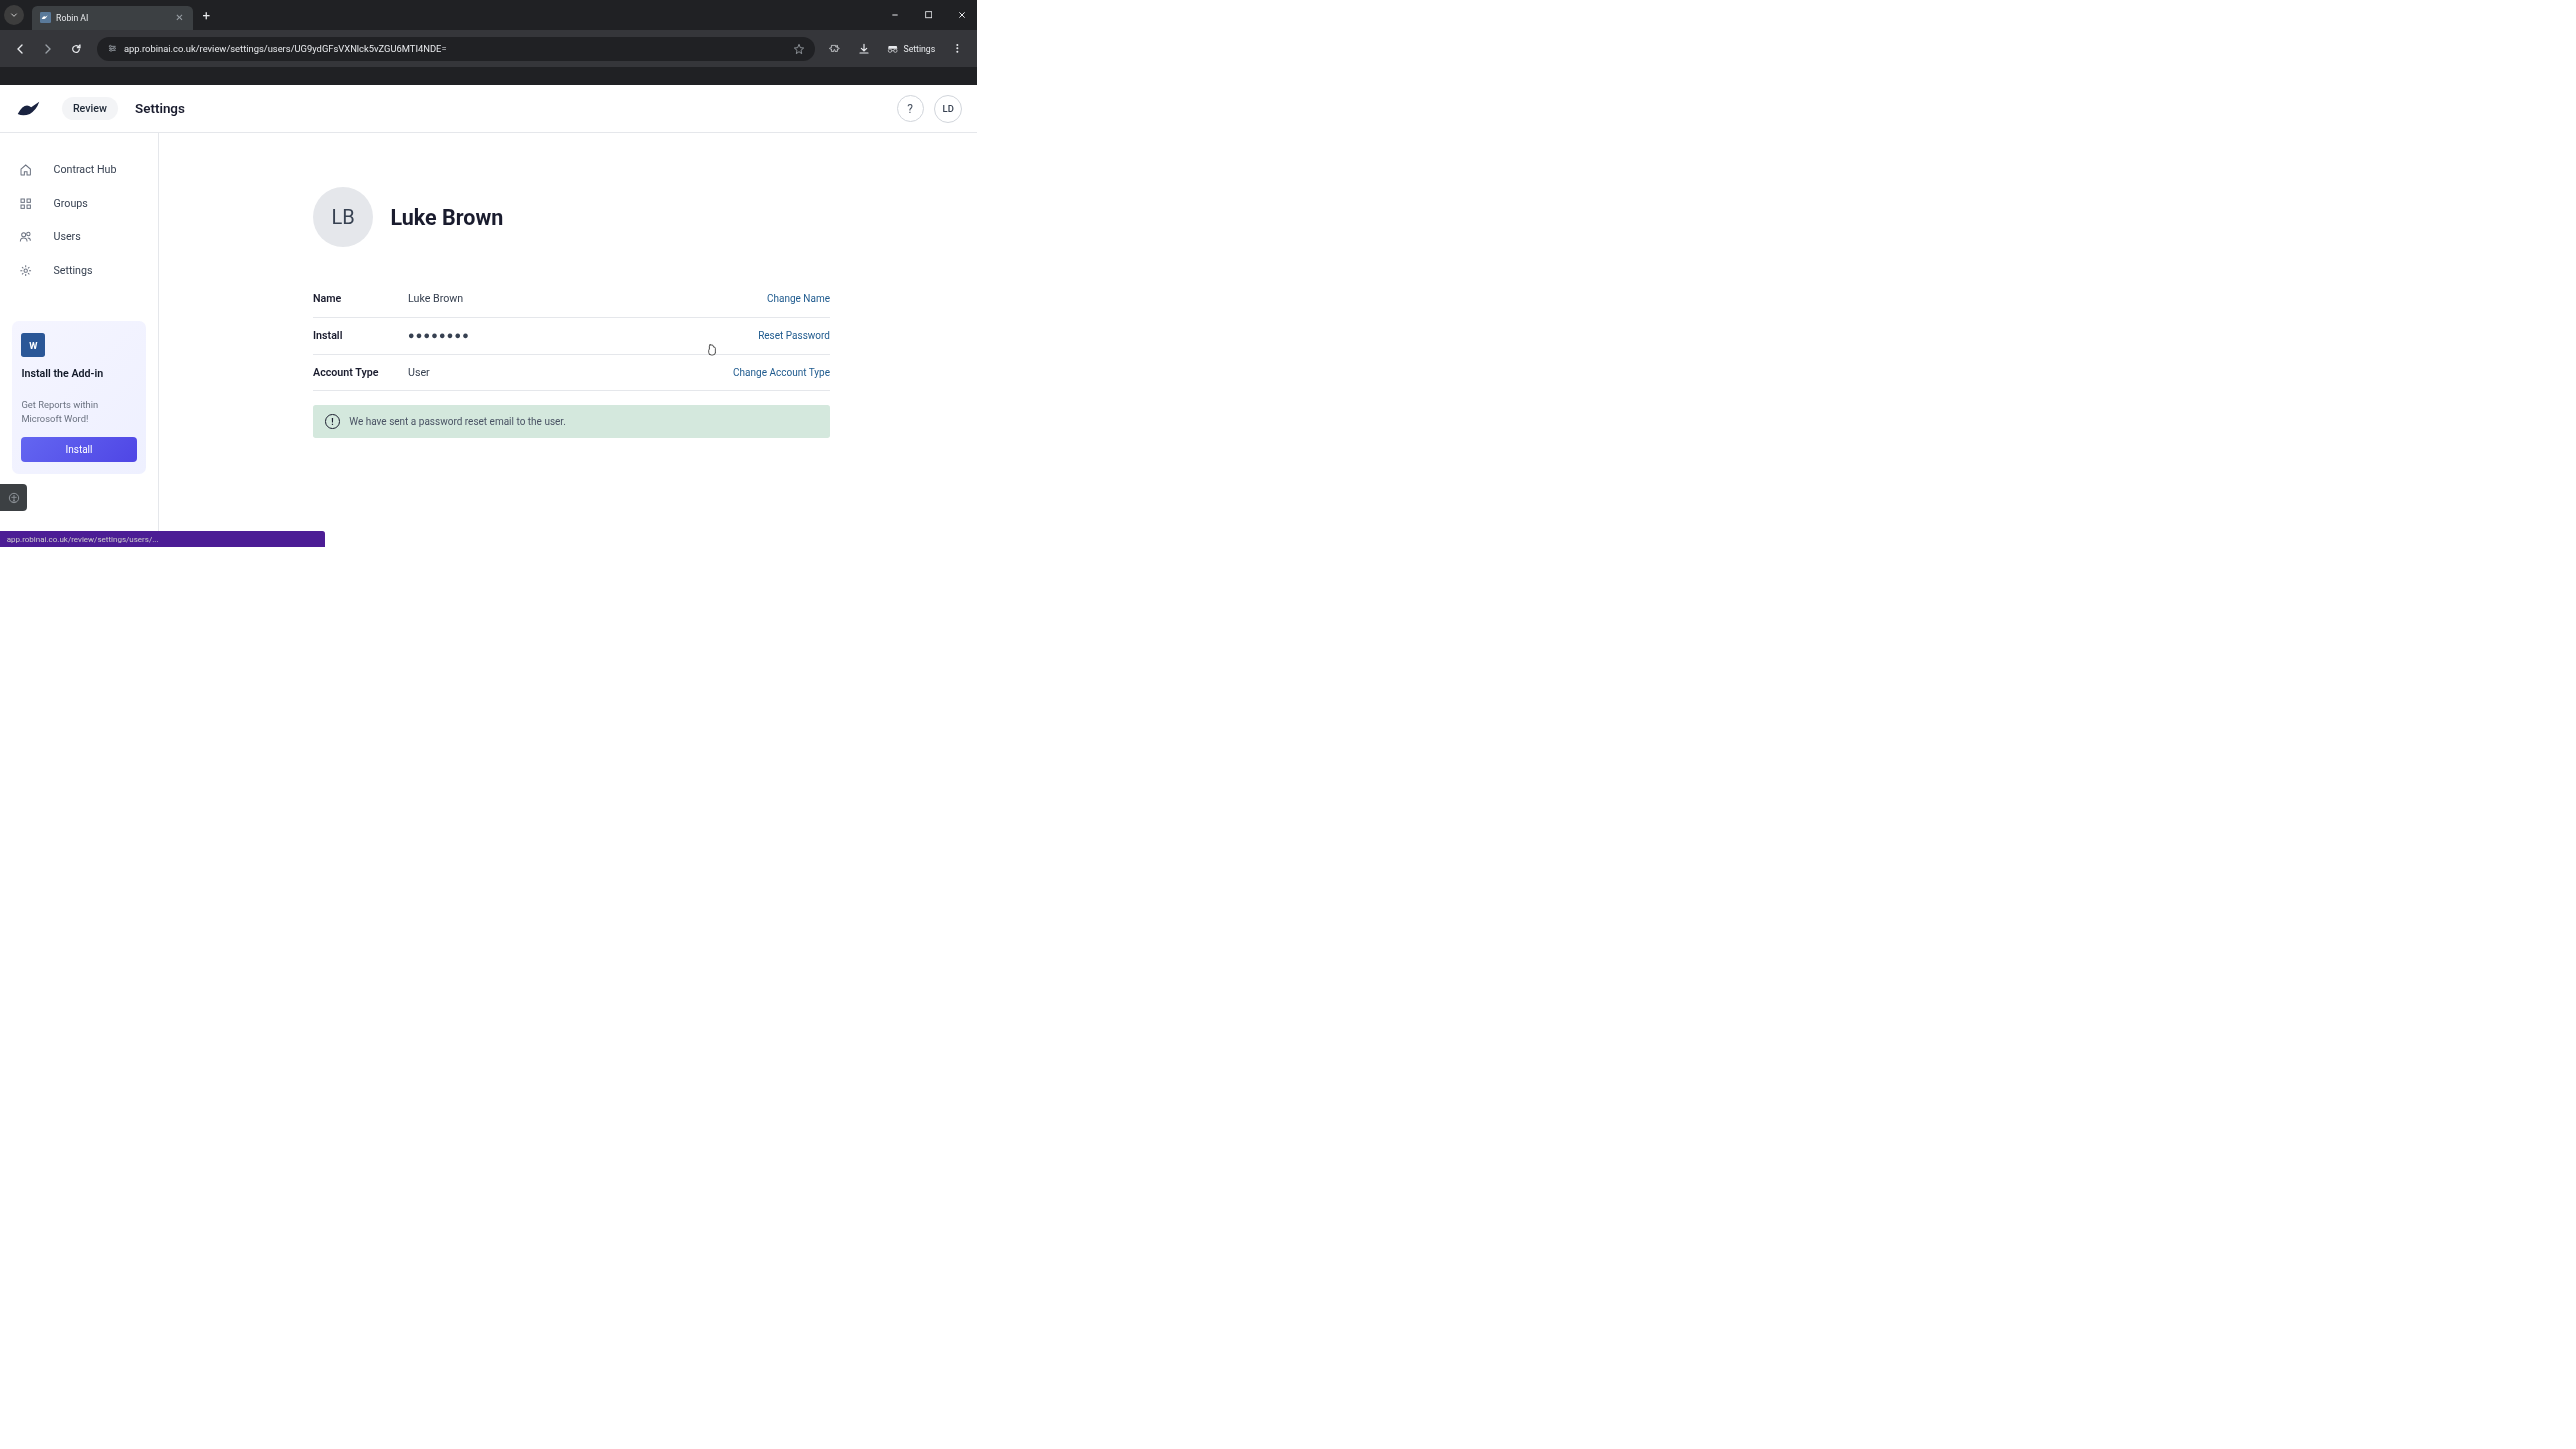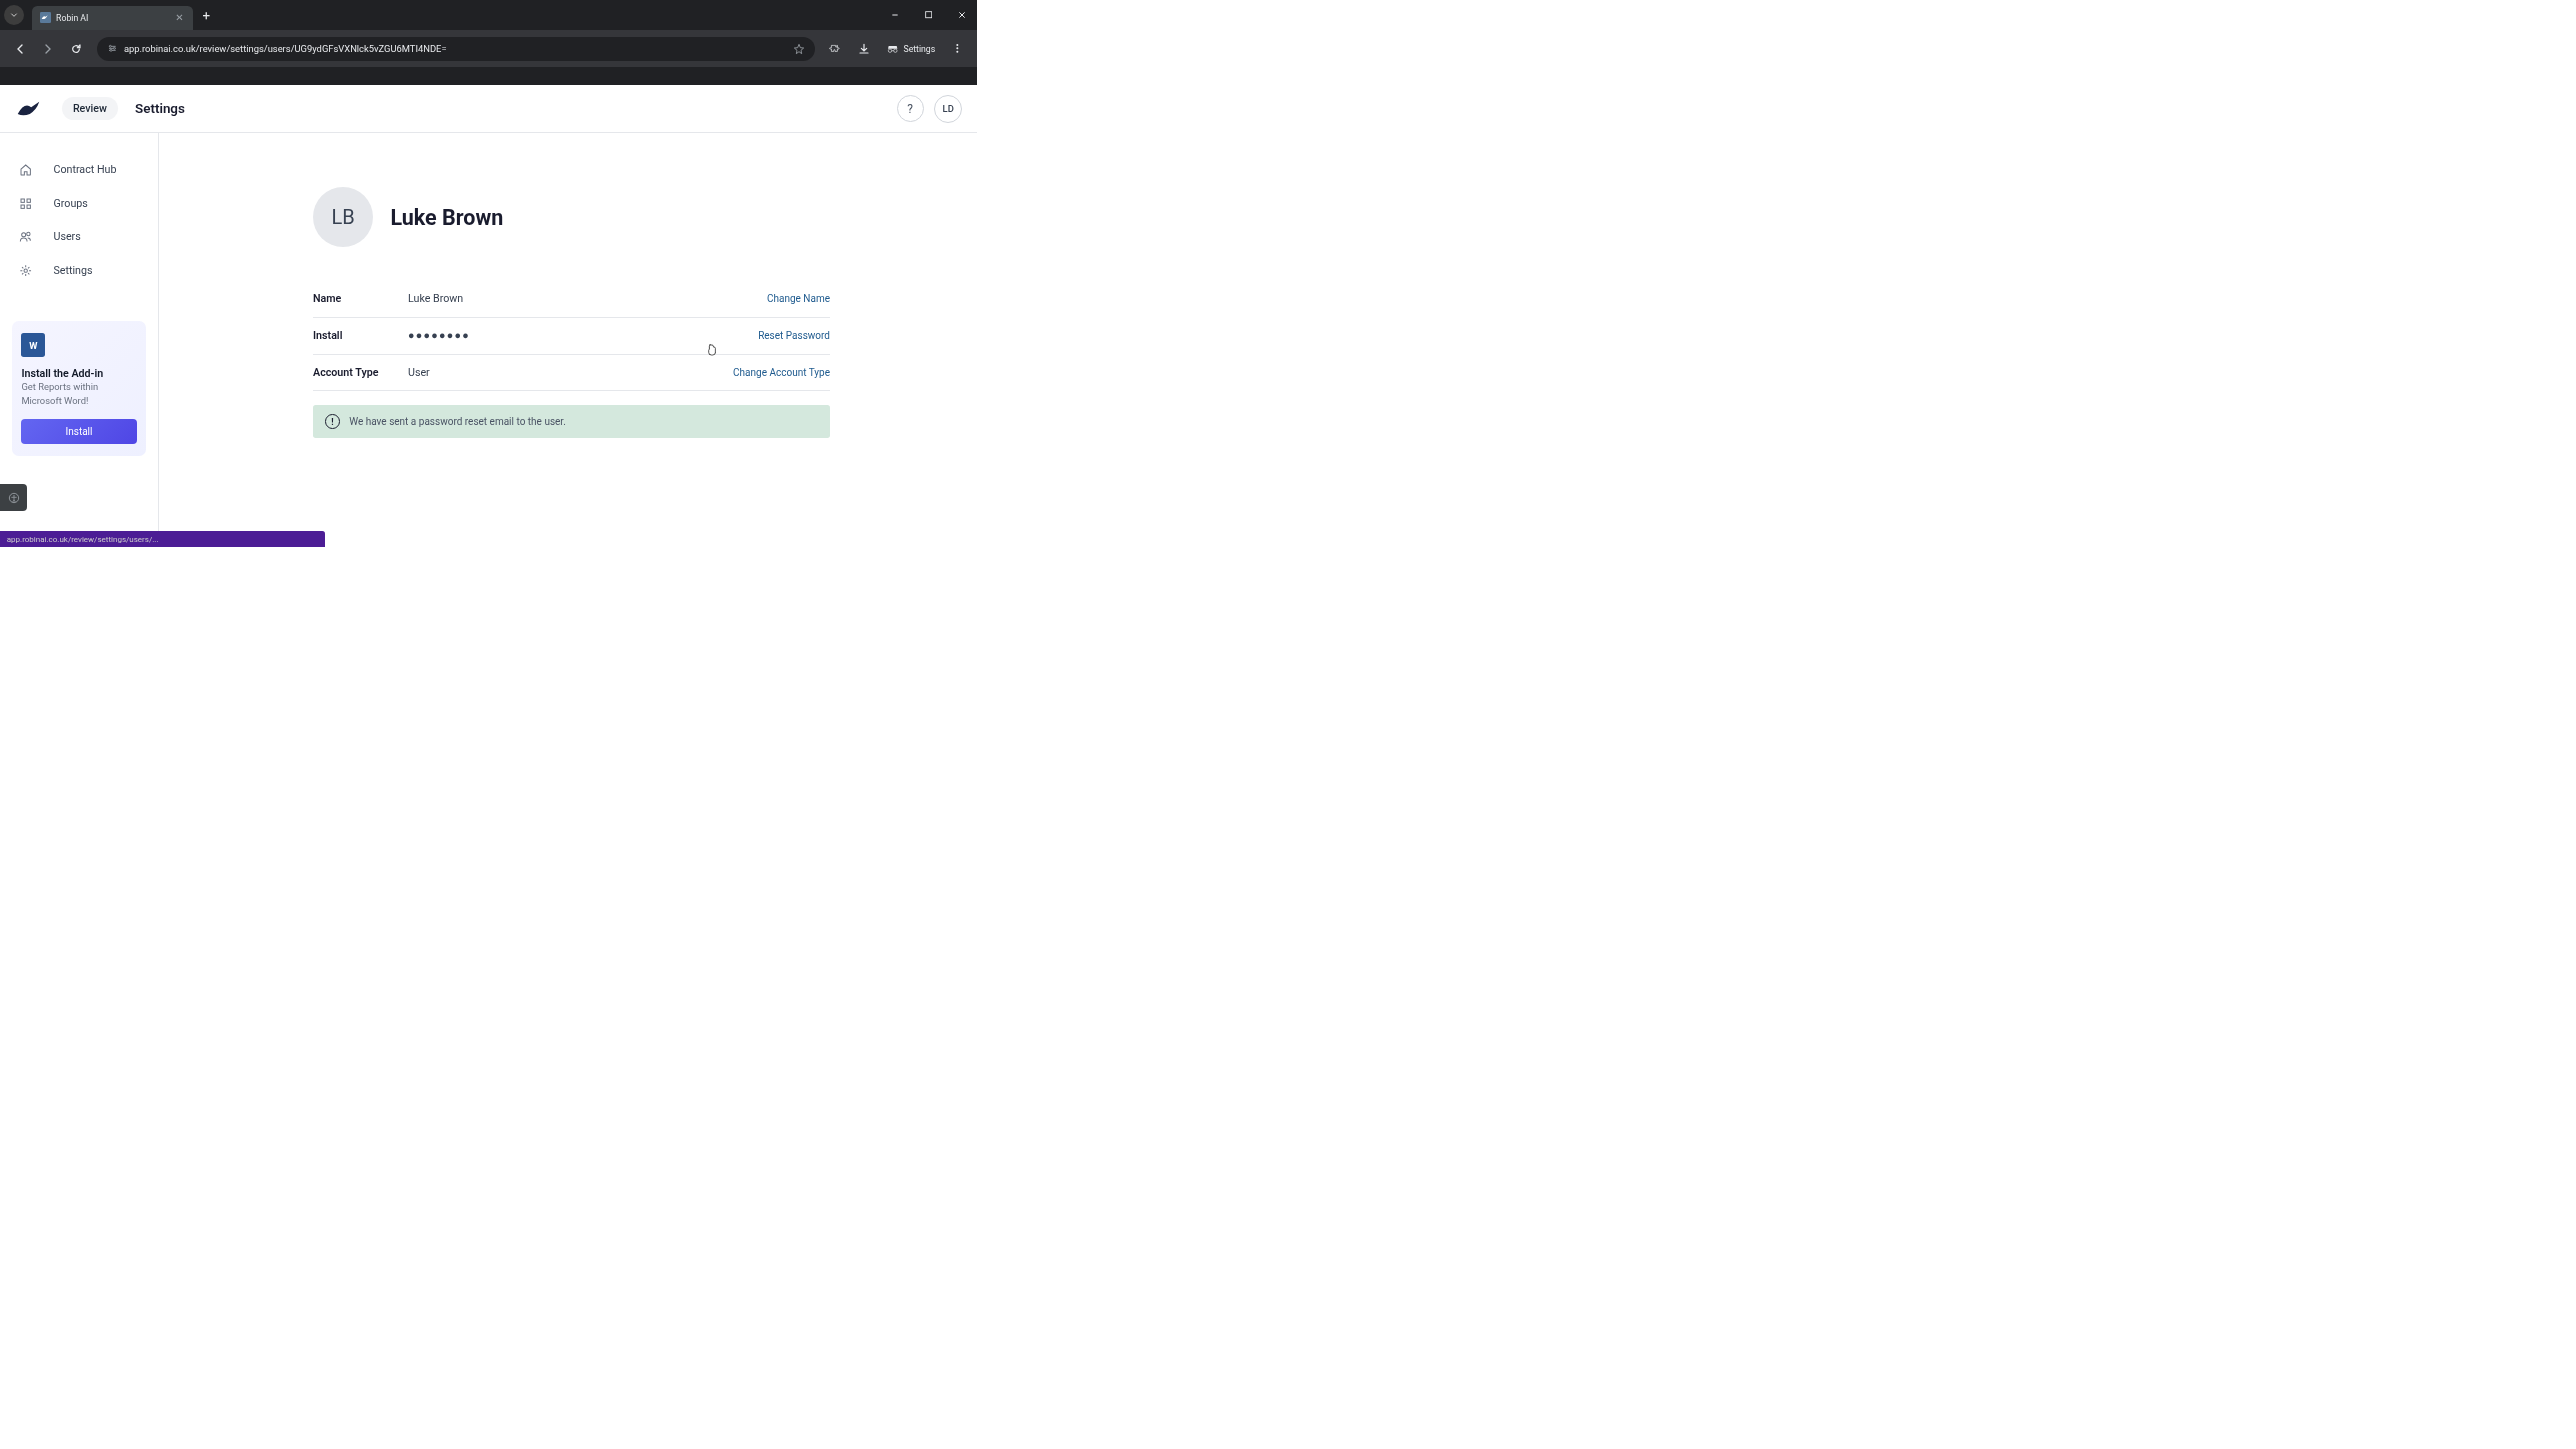--- a/index.html
+++ b/index.html
@@ -254,21 +254,21 @@
       justify-content: center;
       color: white;
       font-weight: bold;
       font-size: 9.4px;
       margin-bottom: 9.4px;
     }
     .addon-title {
       font-size: 10.7px;
       font-weight: 600;
       color: #111827;
-      margin-bottom: 0;
+      margin-bottom: 18px;
     }
     .addon-desc {
       font-size: 9.4px;
       color: #6b7280;
       line-height: 1.5;
       margin-bottom: 10.7px;
     }
     .install-btn {
       width: 100%;
       background: linear-gradient(135deg, #6366f1 0%, #4f46e5 100%);

